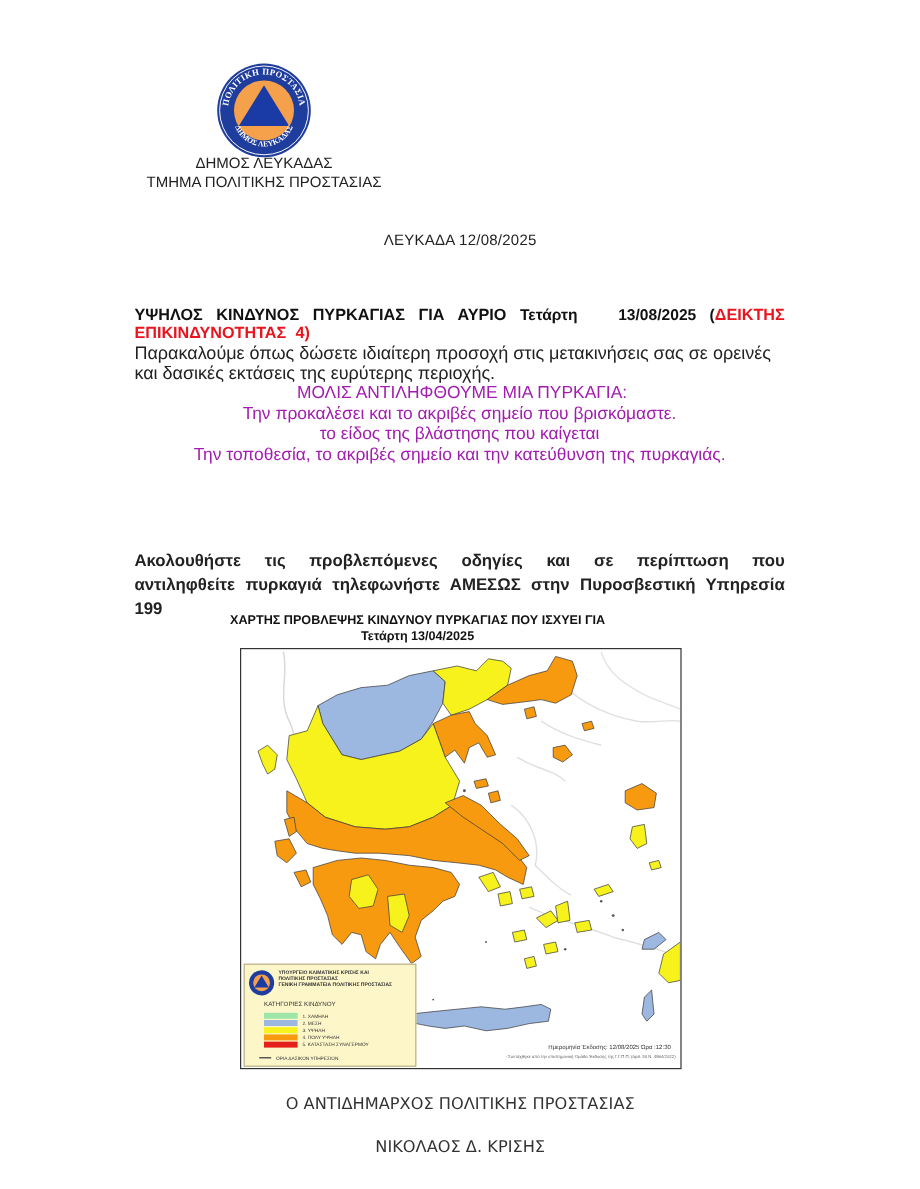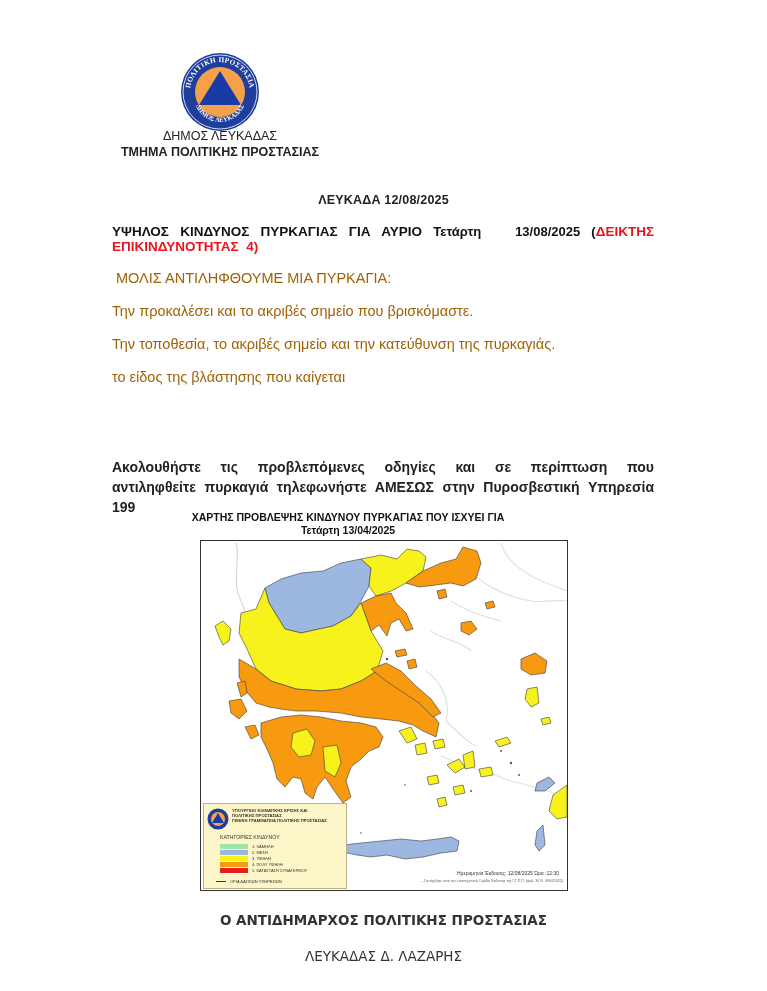--- a/index.html
+++ b/index.html
@@ -1,45 +1,45 @@
 <!DOCTYPE html>
 <html><head>
 <meta charset="utf-8">
 <style>
   html, body { margin: 0; padding: 0; background: #ffffff; }
   body { width: 767px; height: 991px; position: relative; overflow: hidden; font-family: "Liberation Sans", sans-serif; color: #111; }
   .logo { position: absolute; left: 180px; top: 52px; width: 80px; height: 80px; }
   .org1 { position: absolute; left: 0; width: 440px; top: 129px; text-align: center; font-size: 12.5px; color: #222; }
-  .org2 { position: absolute; left: 0; width: 440px; top: 145px; text-align: center; font-size: 12.5px; color: #222; font-weight: bold; }
-  .dateline { position: absolute; left: 0; width: 767px; top: 193px; text-align: center; font-size: 12.5px; color: #222; letter-spacing: 0.2px; font-weight: bold; }
+  .org2 { position: absolute; left: 0; width: 440px; top: 145px; text-align: center; font-size: 12.5px; color: #222; }
+  .dateline { position: absolute; left: 0; width: 767px; top: 193px; text-align: center; font-size: 12.5px; color: #222; letter-spacing: 0.2px; }
   .content { position: absolute; left: 112px; width: 542px; top: 224px; }
-  .headline { font-weight: bold; font-size: 13.5px; line-height: 15px; text-align: justify; text-align-last: left; word-spacing: 4px; }
+  .headline { font-weight: bold; font-size: 13.5px; line-height: 15px; text-align: justify; text-align-last: left; word-spacing: 4px; margin-top: 31px; }
   .headline .red { color: #e8151f; }
   .headline .mid { font-size: 13px; }
   .p1 { font-size: 15px; line-height: 17px; margin-top: 1px; color: #222; }
   .ban { font-size: 17.5px; font-weight: bold; line-height: 20px; margin-top: 4px; text-align: justify; text-align-last: left; color: #1a1a1a; letter-spacing: 0.2px; }
-  .p2 { font-size: 14.5px; line-height: 17px; color: #a16207; margin-top: 16px; }
+  .p2 { font-size: 14.5px; line-height: 17px; color: #a21caf; margin-top: 0px; text-align: center; }
   .p2.indent { padding-left: 4px; }
   .follow { position: absolute; left: 112px; width: 542px; top: 457px; font-size: 14px; line-height: 20px; font-weight: bold; color: #222; text-align: justify; text-align-last: left; word-spacing: 3px; }
   .maptitle { position: absolute; left: 0; width: 696px; top: 511px; text-align: center; font-weight: bold; font-size: 10.5px; line-height: 13px; color: #111; }
   .mapframe { position: absolute; left: 200px; top: 540px; width: 366px; height: 349px; border: 1.5px solid #333; background: #fff; overflow: hidden; }
   .mapframe svg { position: absolute; left: 0; top: 0; }
   .legend { position: absolute; left: 2px; top: 262px; width: 142px; height: 84px; background: #fdf6c9; border: 1px solid #b9b08a; }
   .legend .lg-logo { position: absolute; left: 3px; top: 4px; width: 22px; height: 22px; }
   .legend .lg-hdr { position: absolute; left: 28px; top: 4px; font-size: 4.2px; line-height: 5px; font-weight: bold; color: #333; white-space: nowrap; }
   .legend .lg-title { position: absolute; left: 16px; top: 30px; font-size: 5.2px; color: #333; }
   .legend .lg-row { position: absolute; left: 16px; height: 5px; display: flex; align-items: center; }
   .legend .sw { width: 28px; height: 4.4px; }
   .legend .lg-row span.txt { font-size: 4px; color: #333; margin-left: 4px; white-space: nowrap; }
   .legend .line-row { position: absolute; left: 12px; top: 75px; display: flex; align-items: center; }
   .legend .line-row .ln { width: 10px; height: 1px; background: #333; }
   .legend .line-row span.txt { font-size: 4px; color: #333; margin-left: 4px; white-space: nowrap; }
   .issued { position: absolute; right: 8px; top: 329px; font-size: 5px; color: #333; white-space: nowrap; }
   .compiled { position: absolute; right: 4px; top: 338px; font-size: 3.6px; color: #666; white-space: nowrap; }
-  .sig1 { position: absolute; left: 0; width: 767px; top: 912px; text-align: center; font-size: 13.5px; color: #333; font-family: "DejaVu Sans", sans-serif; font-weight: 700; }
+  .sig1 { position: absolute; left: 0; width: 767px; top: 912px; text-align: center; font-size: 13.5px; color: #333; font-family: "DejaVu Sans", sans-serif; font-weight: 400; }
   .sig2 { position: absolute; left: 0; width: 767px; top: 948px; text-align: center; font-size: 13.5px; color: #333; font-family: "DejaVu Sans", sans-serif; }
 </style>
 </head>
 <body>
 
 <div class="logo">
   <svg width="80" height="80" viewBox="0 0 80 80">
     <defs>
       <path id="arcTop" d="M 10 40 A 30 30 0 0 1 70 40"></path>
       <path id="arcBot" d="M 14 44 A 26 26 0 0 0 66 44"></path>
@@ -60,24 +60,25 @@
 <div class="org2">ΤΜΗΜΑ ΠΟΛΙΤΙΚΗΣ ΠΡΟΣΤΑΣΙΑΣ</div>
 
 <div class="dateline">ΛΕΥΚΑΔΑ 12/08/2025</div>
 
 <div class="content">
   <div class="headline">
     <span>ΥΨΗΛΟΣ ΚΙΝΔΥΝΟΣ ΠΥΡΚΑΓΙΑΣ ΓΙΑ ΑΥΡΙΟ</span>
     <span class="mid">Τετάρτη</span>&nbsp;&nbsp;
     <span class="mid">13/08/2025 (</span><span class="red">ΔΕΙΚΤΗΣ ΕΠΙΚΙΝΔΥΝΟΤΗΤΑΣ 4)</span>
   </div>
+  <div class="p1">Παρακαλούμε όπως δώσετε ιδιαίτερη προσοχή στις μετακινήσεις σας σε ορεινές και δασικές εκτάσεις της ευρύτερης περιοχής.</div>
   <div class="p2 indent">ΜΟΛΙΣ ΑΝΤΙΛΗΦΘΟΥΜΕ ΜΙΑ ΠΥΡΚΑΓΙΑ:</div>
   <div class="p2">Την προκαλέσει και το ακριβές σημείο που βρισκόμαστε.</div>
+  <div class="p2">το είδος της βλάστησης που καίγεται</div>
   <div class="p2">Την τοποθεσία, το ακριβές σημείο και την κατεύθυνση της πυρκαγιάς.</div>
-  <div class="p2">το είδος της βλάστησης που καίγεται</div>
 </div>
 
 <div class="follow">Ακολουθήστε τις προβλεπόμενες οδηγίες και σε περίπτωση που αντιληφθείτε πυρκαγιά τηλεφωνήστε ΑΜΕΣΩΣ στην Πυροσβεστική Υπηρεσία 199</div>
 
 <div class="maptitle">
   <div>ΧΑΡΤΗΣ ΠΡΟΒΛΕΨΗΣ ΚΙΝΔΥΝΟΥ ΠΥΡΚΑΓΙΑΣ ΠΟΥ ΙΣΧΥΕΙ ΓΙΑ</div>
   <div>Τετάρτη 13/04/2025</div>
 </div>
 
 <div class="mapframe">
@@ -191,13 +192,13 @@
         <span class="ln"></span>
         <span class="txt">ΟΡΙΑ ΔΑΣΙΚΩΝ ΥΠΗΡΕΣΙΩΝ</span>
       </div>
   </div>
 
   <div class="issued">Ημερομηνία Έκδοσης: 12/08/2025  Ώρα :12:30</div>
   <div class="compiled">- Συντάχθηκε από την επιστημονική Ομάδα Έκδοσης της Γ.Γ.Π.Π. (άρθ. 30 Ν. 4964/2022)</div>
 </div>
 
 <div class="sig1">Ο ΑΝΤΙΔΗΜΑΡΧΟΣ ΠΟΛΙΤΙΚΗΣ ΠΡΟΣΤΑΣΙΑΣ</div>
-<div class="sig2">ΛΕΥΚΑΔΑΣ Δ. ΛΑΖΑΡΗΣ</div>
+<div class="sig2">ΝΙΚΟΛΑΟΣ Δ. ΚΡΙΣΗΣ</div>
 
 </body></html>

